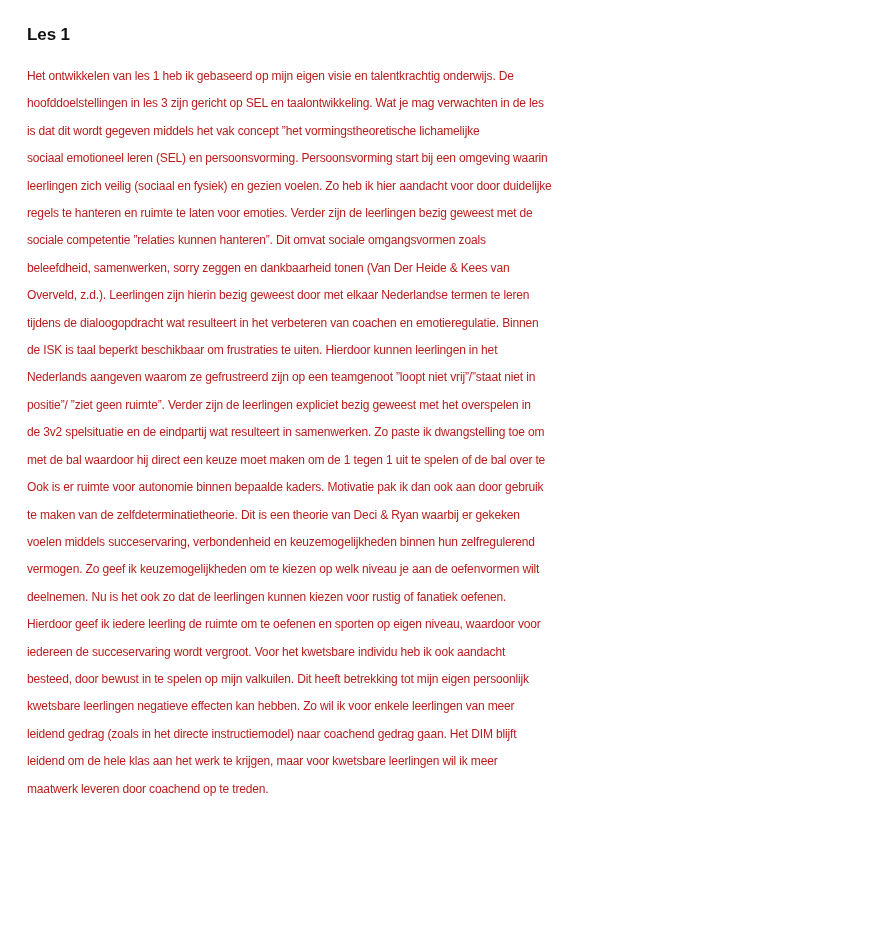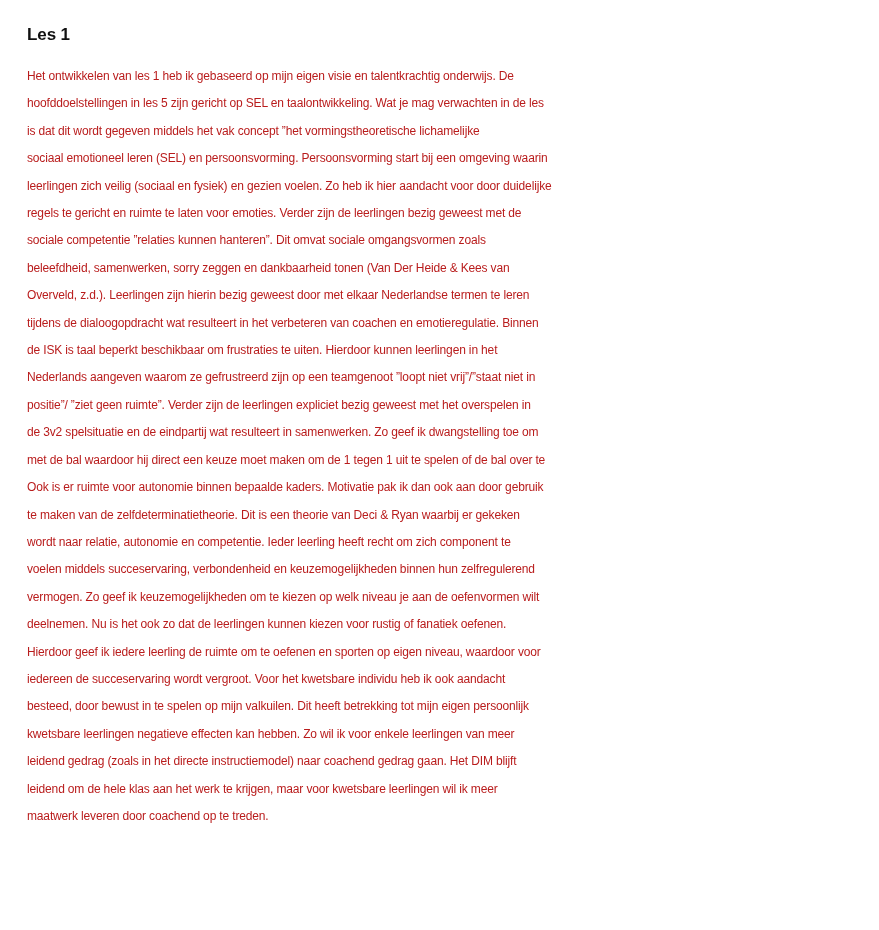--- a/index.html
+++ b/index.html
@@ -38,37 +38,36 @@
     color: #b91c1c;
   }
 </style>
 </head>
 <body>
 
 <div class="page">
   <div class="doc-title">Les 1</div>
   <div class="doc-body">
       <div class="doc-line">Het ontwikkelen van les 1 heb ik gebaseerd op mijn eigen visie en talentkrachtig onderwijs. De</div>
-      <div class="doc-line">hoofddoelstellingen in les 5 zijn gericht op SEL en taalontwikkeling. Wat je mag verwachten in de les</div>
+      <div class="doc-line">hoofddoelstellingen in les 3 zijn gericht op SEL en taalontwikkeling. Wat je mag verwachten in de les</div>
       <div class="doc-line">is dat dit wordt gegeven middels het vak concept ”het vormingstheoretische lichamelijke</div>
       <div class="doc-line">sociaal emotioneel leren (SEL) en persoonsvorming. Persoonsvorming start bij een omgeving waarin</div>
       <div class="doc-line">leerlingen zich veilig (sociaal en fysiek) en gezien voelen. Zo heb ik hier aandacht voor door duidelijke</div>
-      <div class="doc-line">regels te gericht en ruimte te laten voor emoties. Verder zijn de leerlingen bezig geweest met de</div>
+      <div class="doc-line">regels te hanteren en ruimte te laten voor emoties. Verder zijn de leerlingen bezig geweest met de</div>
       <div class="doc-line">sociale competentie ”relaties kunnen hanteren”. Dit omvat sociale omgangsvormen zoals</div>
       <div class="doc-line">beleefdheid, samenwerken, sorry zeggen en dankbaarheid tonen (Van Der Heide &amp; Kees van</div>
       <div class="doc-line">Overveld, z.d.). Leerlingen zijn hierin bezig geweest door met elkaar Nederlandse termen te leren</div>
       <div class="doc-line">tijdens de dialoogopdracht wat resulteert in het verbeteren van coachen en emotieregulatie. Binnen</div>
       <div class="doc-line">de ISK is taal beperkt beschikbaar om frustraties te uiten. Hierdoor kunnen leerlingen in het</div>
       <div class="doc-line">Nederlands aangeven waarom ze gefrustreerd zijn op een teamgenoot ”loopt niet vrij”/”staat niet in</div>
       <div class="doc-line">positie”/ ”ziet geen ruimte”. Verder zijn de leerlingen expliciet bezig geweest met het overspelen in</div>
-      <div class="doc-line">de 3v2 spelsituatie en de eindpartij wat resulteert in samenwerken. Zo geef ik dwangstelling toe om</div>
+      <div class="doc-line">de 3v2 spelsituatie en de eindpartij wat resulteert in samenwerken. Zo paste ik dwangstelling toe om</div>
       <div class="doc-line">met de bal waardoor hij direct een keuze moet maken om de 1 tegen 1 uit te spelen of de bal over te</div>
       <div class="doc-line">Ook is er ruimte voor autonomie binnen bepaalde kaders. Motivatie pak ik dan ook aan door gebruik</div>
       <div class="doc-line">te maken van de zelfdeterminatietheorie. Dit is een theorie van Deci &amp; Ryan waarbij er gekeken</div>
-      <div class="doc-line">wordt naar relatie, autonomie en competentie. Ieder leerling heeft recht om zich component te</div>
       <div class="doc-line">voelen middels succeservaring, verbondenheid en keuzemogelijkheden binnen hun zelfregulerend</div>
       <div class="doc-line">vermogen. Zo geef ik keuzemogelijkheden om te kiezen op welk niveau je aan de oefenvormen wilt</div>
       <div class="doc-line">deelnemen. Nu is het ook zo dat de leerlingen kunnen kiezen voor rustig of fanatiek oefenen.</div>
       <div class="doc-line">Hierdoor geef ik iedere leerling de ruimte om te oefenen en sporten op eigen niveau, waardoor voor</div>
       <div class="doc-line">iedereen de succeservaring wordt vergroot. Voor het kwetsbare individu heb ik ook aandacht</div>
       <div class="doc-line">besteed, door bewust in te spelen op mijn valkuilen. Dit heeft betrekking tot mijn eigen persoonlijk</div>
       <div class="doc-line">kwetsbare leerlingen negatieve effecten kan hebben. Zo wil ik voor enkele leerlingen van meer</div>
       <div class="doc-line">leidend gedrag (zoals in het directe instructiemodel) naar coachend gedrag gaan. Het DIM blijft</div>
       <div class="doc-line">leidend om de hele klas aan het werk te krijgen, maar voor kwetsbare leerlingen wil ik meer</div>
       <div class="doc-line">maatwerk leveren door coachend op te treden.</div>

